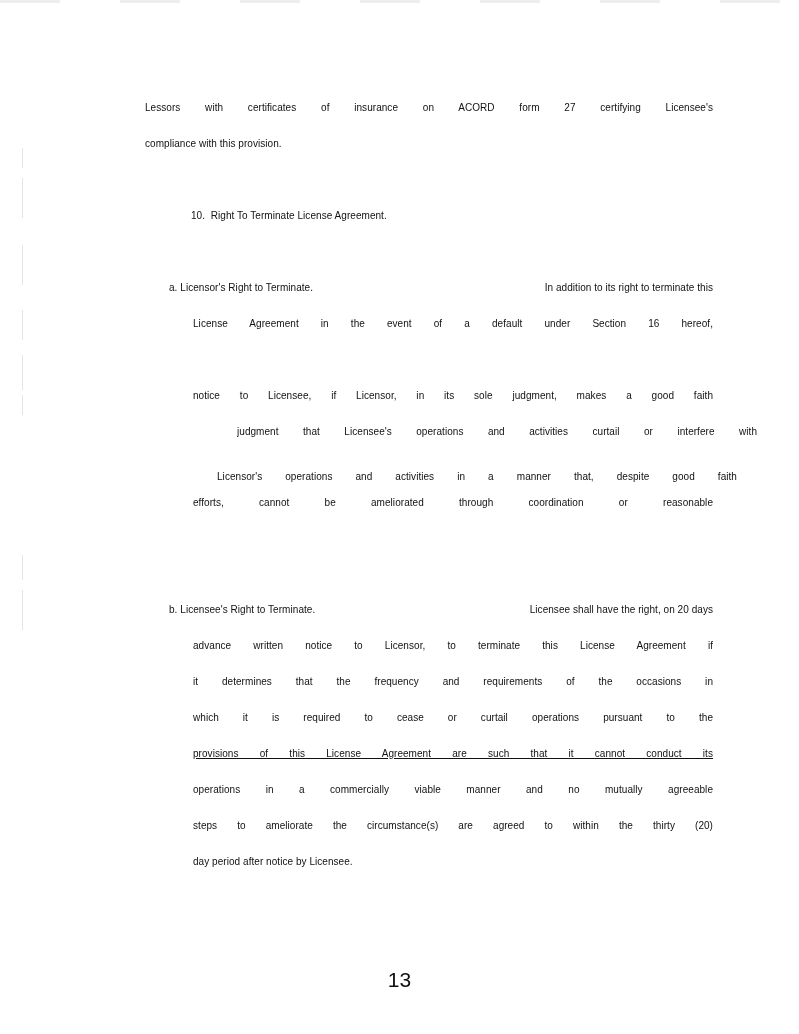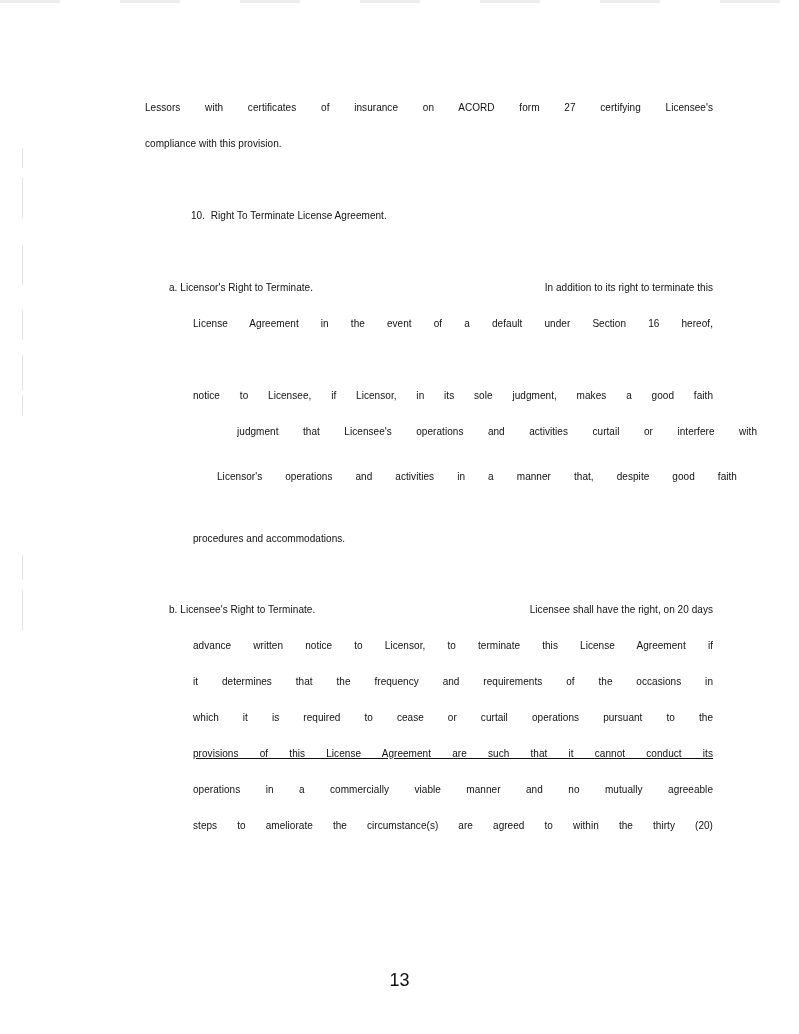--- a/index.html
+++ b/index.html
@@ -56,21 +56,21 @@
     .u {
       text-underline-offset: 2px;
       text-decoration-thickness: 1px;
     }
     .page-number {
       position: absolute;
       left: 0;
       width: 799px;
       top: 971px;
       text-align: center;
-      font-size: 18px;
+      font-size: 21px;
       line-height: 18px;
     }
   </style>
 </head>
 <body>
 
 <div class="scan-artifacts">
   <div class="top-edge"></div>
   <div class="margin-mark" style="top:148px;height:20px;"></div>
   <div class="margin-mark" style="top:178px;height:40px;"></div>
@@ -95,29 +95,30 @@
   <div class="line" style="left:169px;top:279px;width:544px;display:flex;">
     <span>a.</span>&nbsp;
     <span class="u">Licensor's Right to Terminate</span><span>.</span>
     <span style="flex:1;"></span>
     <span>In addition to its right to terminate this</span>
   </div>
   <div class="line justify" style="left:193px;top:315px;width:520px;">License Agreement in the event of a default under Section 16 hereof,</div>
   <div class="line justify" style="left:193px;top:387px;width:520px;">notice to Licensee, if Licensor, in its sole judgment, makes a good faith</div>
   <div class="line justify" style="left:193px;top:423px;width:520px;margin-left:44px;">judgment that Licensee's operations and activities curtail or interfere with</div>
   <div class="line justify" style="left:193px;top:468px;width:520px;margin-left:24px;">Licensor's operations and activities in a manner that, despite good faith</div>
-  <div class="line" style="left:193px;top:530px;">procedures and accommodations.</div>
+  <div class="line justify" style="left:193px;top:494px;width:520px;">efforts, cannot be ameliorated through coordination or reasonable</div>
 
   <div class="line" style="left:169px;top:601px;width:544px;display:flex;">
     <span>b.</span>&nbsp;
     <span class="u">Licensee's Right to Terminate</span><span>.</span>
     <span style="flex:1;"></span>
     <span>Licensee shall have the right, on 20 days</span>
   </div>
   <div class="line justify" style="left:193px;top:673px;width:520px;">it determines that the frequency and requirements of the occasions in</div>
   <div class="line justify" style="left:193px;top:637px;width:520px;">advance written notice to Licensor, to terminate this License Agreement if</div>
   <div class="line justify" style="left:193px;top:709px;width:520px;">which it is required to cease or curtail operations pursuant to the</div>
   <div class="line justify" style="left:193px;top:745px;width:520px;text-decoration:underline;">provisions of this License Agreement are such that it cannot conduct its</div>
   <div class="line justify" style="left:193px;top:781px;width:520px;">operations in a commercially viable manner and no mutually agreeable</div>
   <div class="line justify" style="left:193px;top:817px;width:520px;">steps to ameliorate the circumstance(s) are agreed to within the thirty (20)</div>
+  <div class="line" style="left:193px;top:853px;">day period after notice by Licensee.</div>
 
   <div class="page-number">13</div>
 </div>
 
 </body></html>

